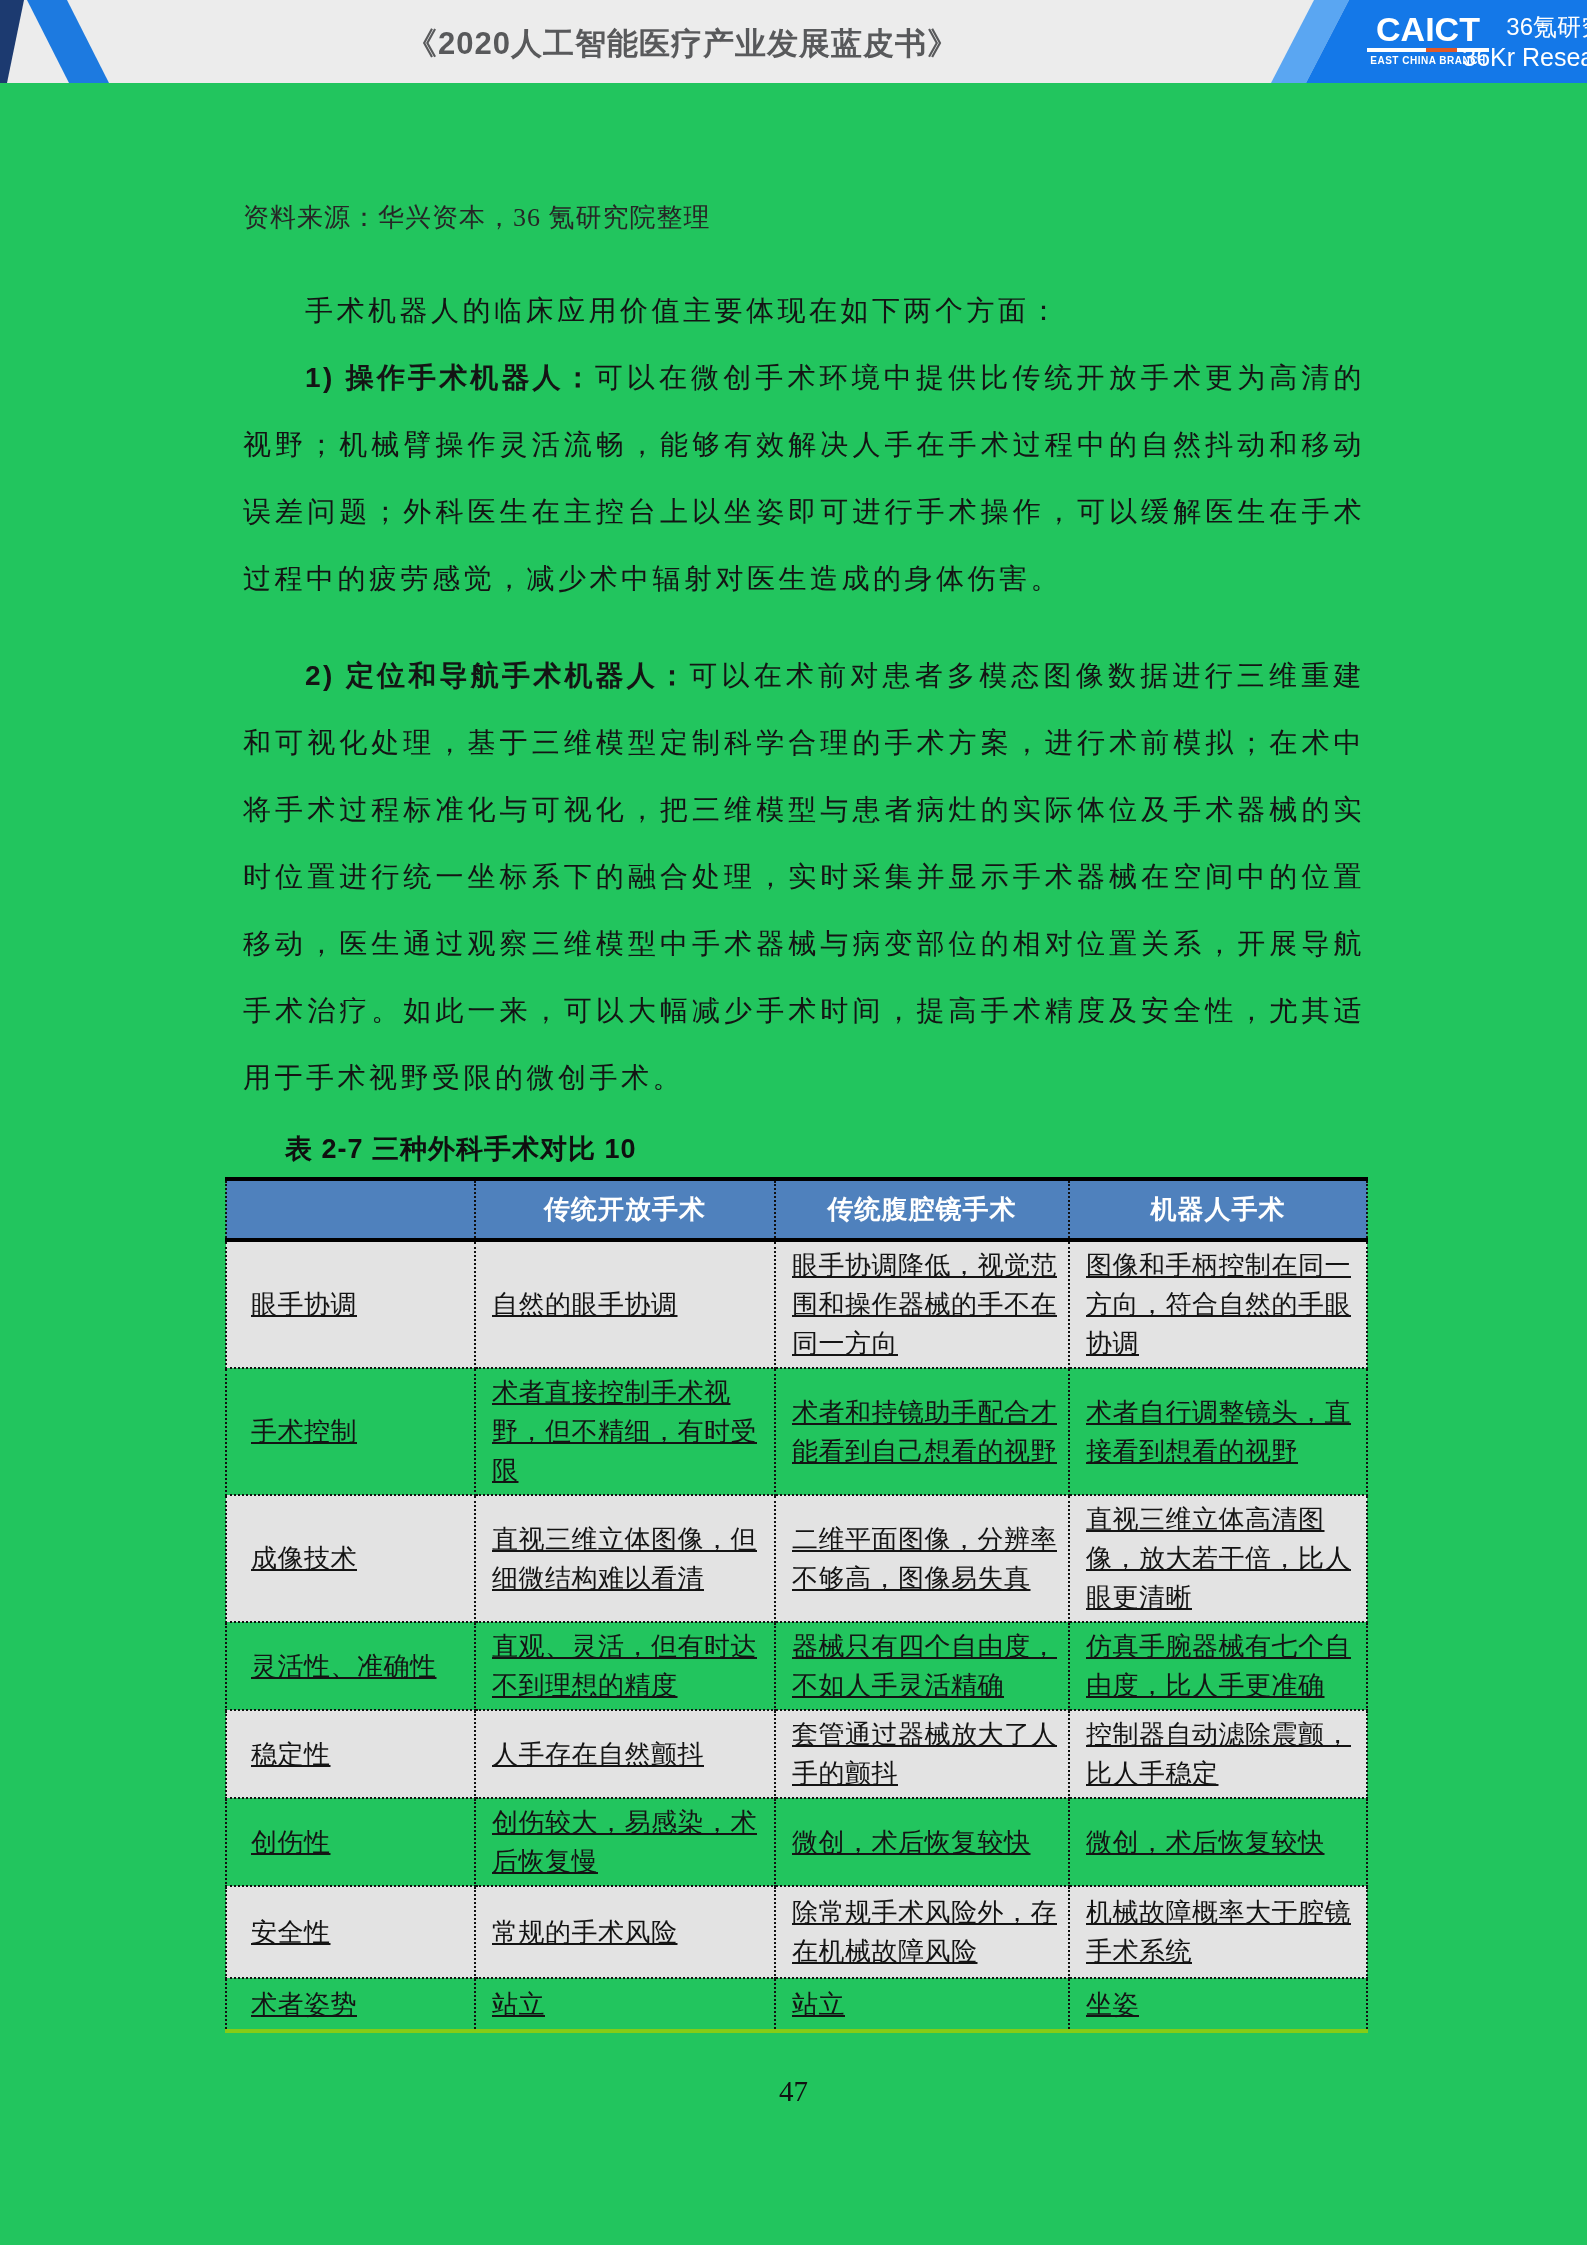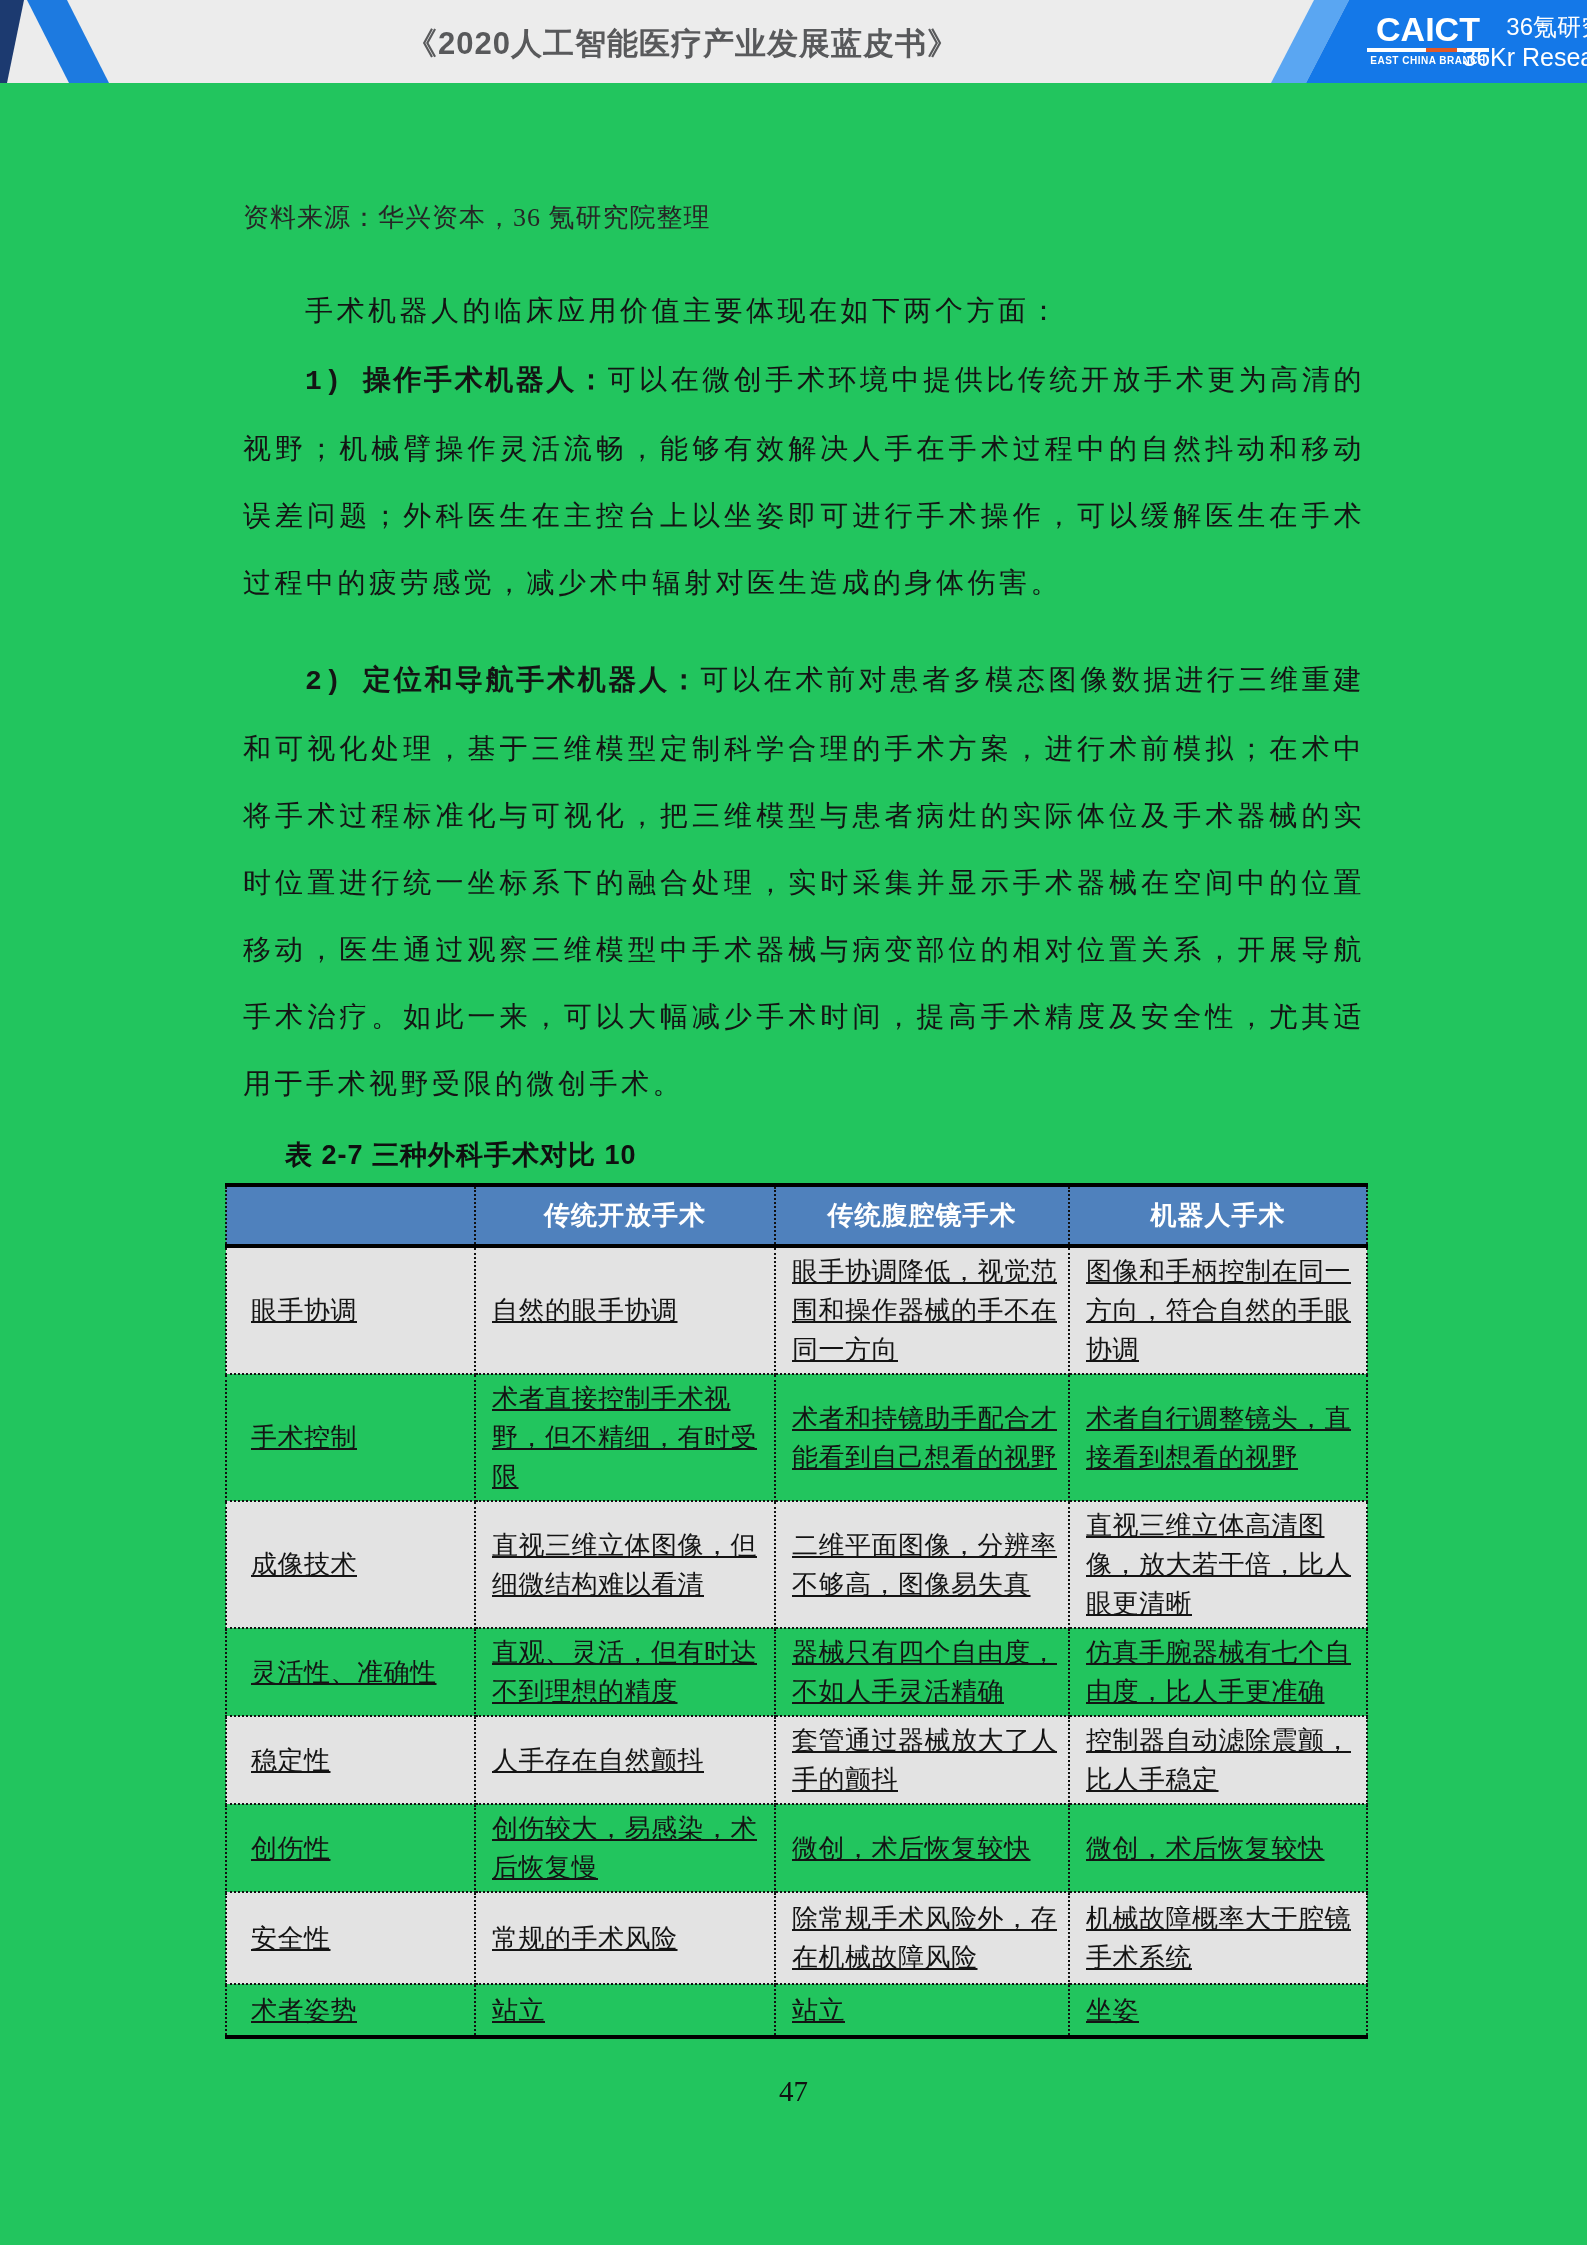--- a/index.html
+++ b/index.html
@@ -30,27 +30,27 @@
       font-family:"Liberation Sans","DejaVu Sans",sans-serif;}
   .kr-cn{font-size:24px;line-height:30px;}
   .kr-en{font-size:25px;line-height:30px;}
 
   
   .source-note{margin:117px 222px 0 243px;font-size:26px;color:#262626;letter-spacing:1px;}
   .para{margin:0 222px 0 243px;font-size:28px;line-height:67px;text-align:justify;
         letter-spacing:3.5px;color:#141414;text-indent:62px;}
   .para.p1{margin-top:42px;}
   .para.p3{margin-top:30px;}
-  .para b{font-family:Liberation Mono, monospace;letter-spacing:2.5px;}
+  .para b{font-family:Liberation Sans, sans-serif;letter-spacing:2.5px;}
 
   
   .table-caption{margin:20px 18px 0 285px;font-family:"Liberation Sans","DejaVu Sans",sans-serif;
                  font-weight:bold;font-size:27px;color:#0f0f0f;letter-spacing:1px;}
   table.cmp{margin:10px 0 0 225px;width:1141px;border-collapse:collapse;table-layout:fixed;
-            font-size:26px;border-top:4px solid #000;border-bottom:4px solid #000000;}
+            font-size:26px;border-top:4px solid #000;border-bottom:4px solid #84cc16;}
   table.cmp th{background:#4f81bd;color:#ffffff;font-family:"Liberation Sans","DejaVu Sans",sans-serif;
                font-weight:bold;height:55px;border:2px dotted #111;font-size:26px;letter-spacing:1px;}
   table.cmp thead tr{border-bottom:4px solid #000;}
   table.cmp td{border:2px dotted #111;padding:4px 10px 4px 16px;line-height:39px;
                vertical-align:middle;letter-spacing:0.5px;color:#141414;text-decoration:underline;}
   table.cmp td.lbl{padding-left:24px;}
   tr.gray td{background:#e3e3e3;}
   tr.rh1{height:123px;} tr.rh2{height:122px;} tr.rh3{height:123px;} tr.rh4{height:85px;margin-top:8px;}
   tr.rh5{height:87px;}  tr.rh6{height:83px;}  tr.rh7{height:92px;}  tr.rh8{height:53px;}
 

